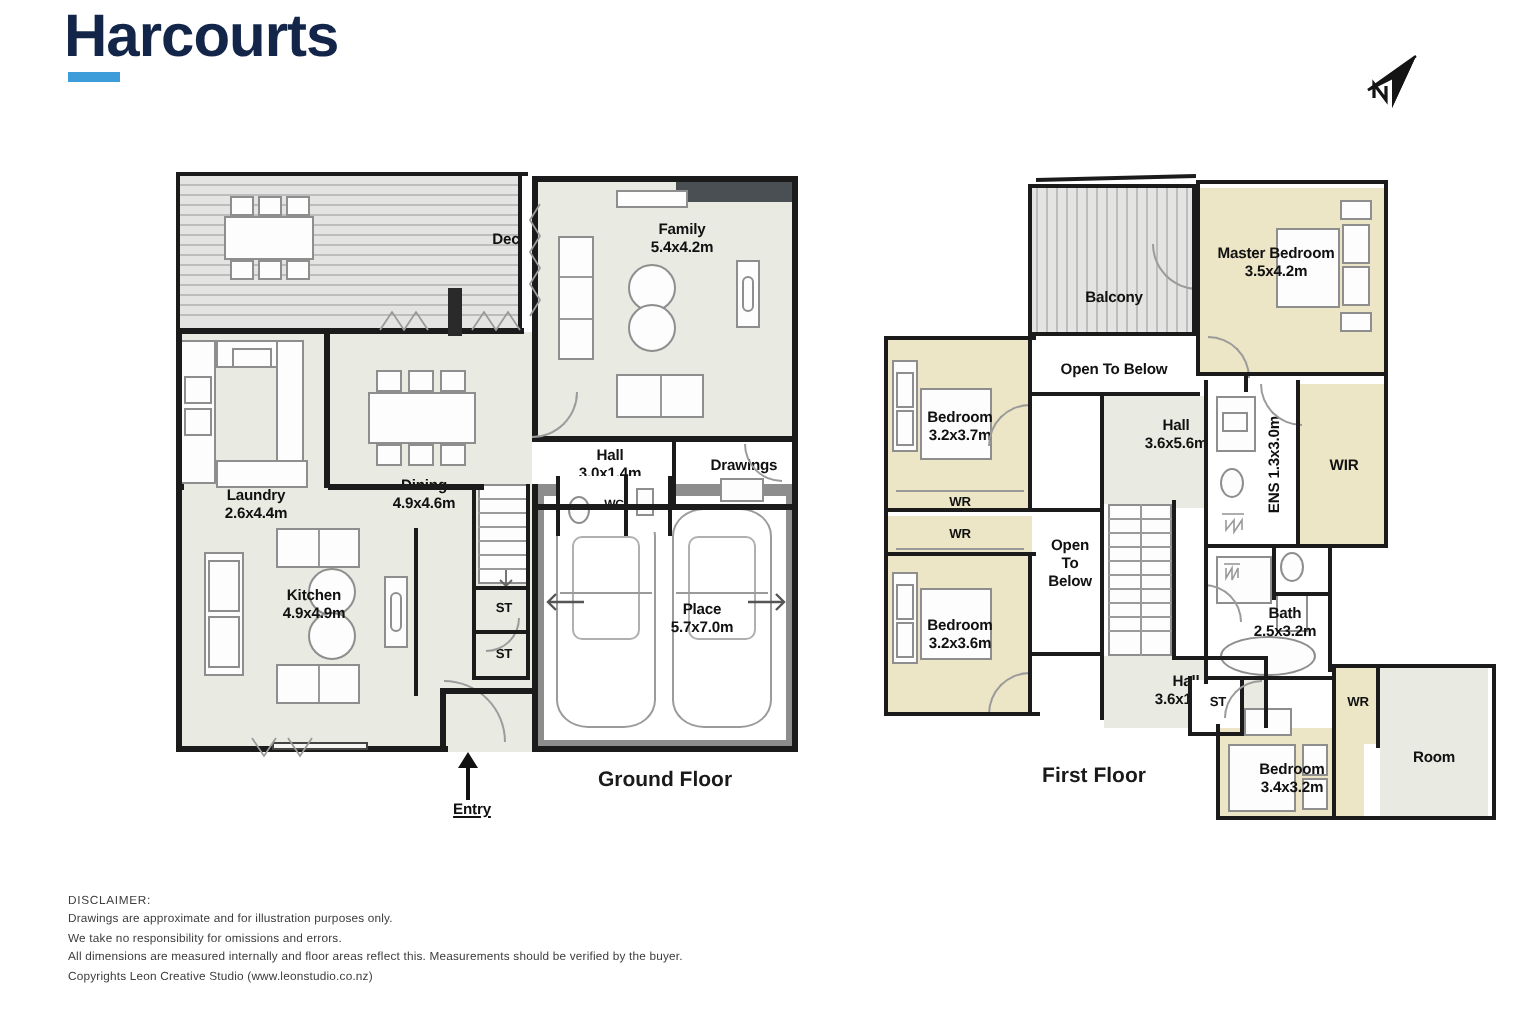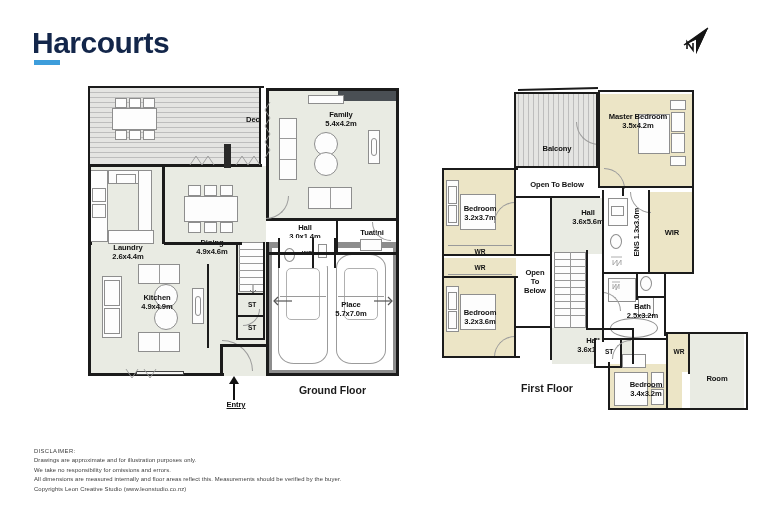--- a/index.html
+++ b/index.html
@@ -5,21 +5,21 @@
 <style>
   html,body{margin:0;padding:0;}
   body{
     width:768px;height:512px;background:#ffffff;
     font-family:"Liberation Sans", sans-serif;
     overflow:hidden;position:relative;
   }
   #stage{position:absolute;left:0;top:0;width:768px;height:512px;}
 
   
-  .brand{position:absolute;left:32px;top:28px;text-align:right;}
+  .brand{position:absolute;left:32px;top:4px;text-align:right;}
   .brand-word{
     font-family:"Liberation Sans", sans-serif;
     font-size:30px;font-weight:bold;color:#13264a;letter-spacing:-0.5px;
     line-height:30px;
   }
   .brand-bar{width:26px;height:5px;background:#3d9ddb;margin-top:2px;margin-left:2px;}
 
   
   .north{position:absolute;left:676px;top:22px;width:40px;height:40px;}
 
@@ -226,21 +226,21 @@
     <div class="lbl" style="left:226px;top:28px;width:70px;">
       <span>Family</span><br>
       <span>5.4x4.2m</span>
     </div>
 
     <div class="lbl" style="left:192px;top:141px;width:66px;">
       <span>Hall</span><br>
       <span>3.0x1.4m</span>
     </div>
 
-    <div class="lbl" style="left:266px;top:146px;width:52px;">Tuatini</div>
+    <div class="lbl" style="left:266px;top:146px;width:52px;">Drawings</div>
     <div class="furn" style="left:280px;top:157px;width:22px;height:12px;"></div>
     <div class="swing sw-bl" style="left:292px;top:140px;width:18px;height:18px;"></div>
 
     <div class="rm fill-w" style="left:200px;top:156px;width:56px;height:28px;"></div>
     <div class="furn oval" style="left:204px;top:166px;width:11px;height:14px;"></div>
     <div class="furn" style="left:238px;top:162px;width:9px;height:14px;"></div>
     <div class="lbl xs" style="left:212px;top:168px;width:30px;">WC</div>
 
     <div>
       <div class="furn" style="left:159px;top:160px;width:26px;height:50px;"></div>
@@ -357,21 +357,21 @@
     <div class="swing sw-bl" style="left:144px;top:40px;width:22px;height:22px;"></div>
 
     <div class="rm fill-f" style="left:168px;top:12px;width:94px;height:92px;"></div>
     <div>
       <div class="furn" style="left:206px;top:32px;width:32px;height:40px;"></div>
       <div class="furn" style="left:239px;top:30px;width:14px;height:20px;"></div>
       <div class="furn" style="left:239px;top:51px;width:14px;height:20px;"></div>
       <div class="furn" style="left:238px;top:18px;width:16px;height:10px;"></div>
       <div class="furn" style="left:238px;top:74px;width:16px;height:10px;"></div>
     </div>
-    <div class="lbl" style="left:166px;top:30px;width:80px;">
+    <div class="lbl" style="left:166px;top:40px;width:80px;">
       <span>Master Bedroom</span><br>
       <span>3.5x4.2m</span>
     </div>
     <div class="swing sw-tr" style="left:172px;top:86px;width:20px;height:20px;"></div>
 
     <div class="rm fill-w" style="left:84px;top:88px;width:82px;height:28px;"></div>
     <div class="lbl" style="left:84px;top:98px;width:82px;">Open To Below</div>
 
     <div class="rm fill-f" style="left:12px;top:88px;width:72px;height:84px;"></div>
     <div>

